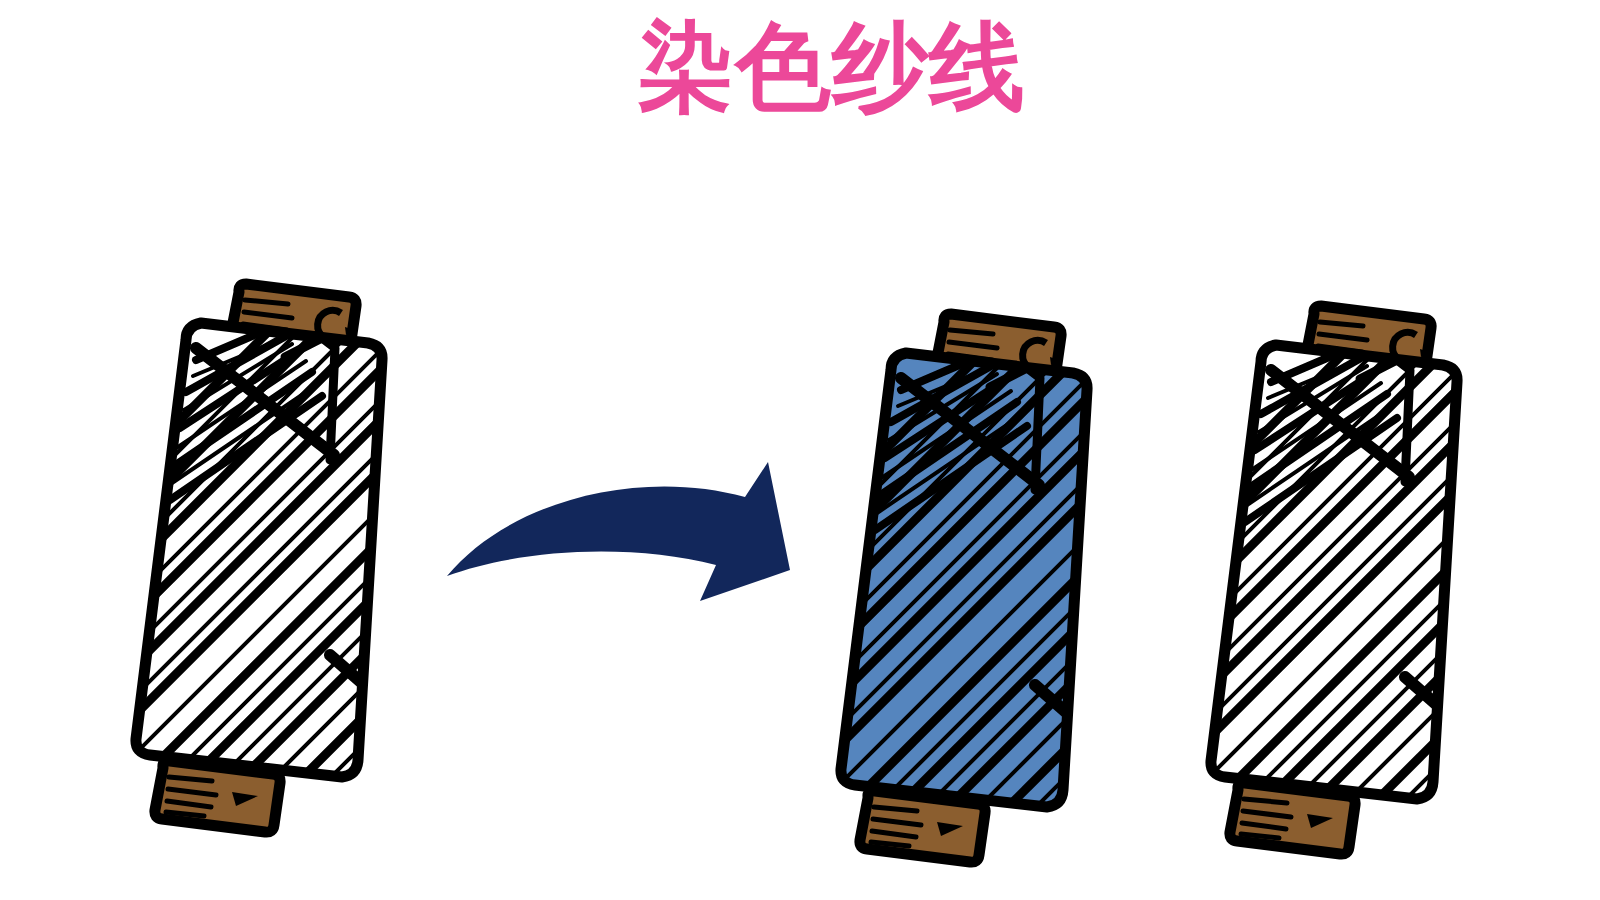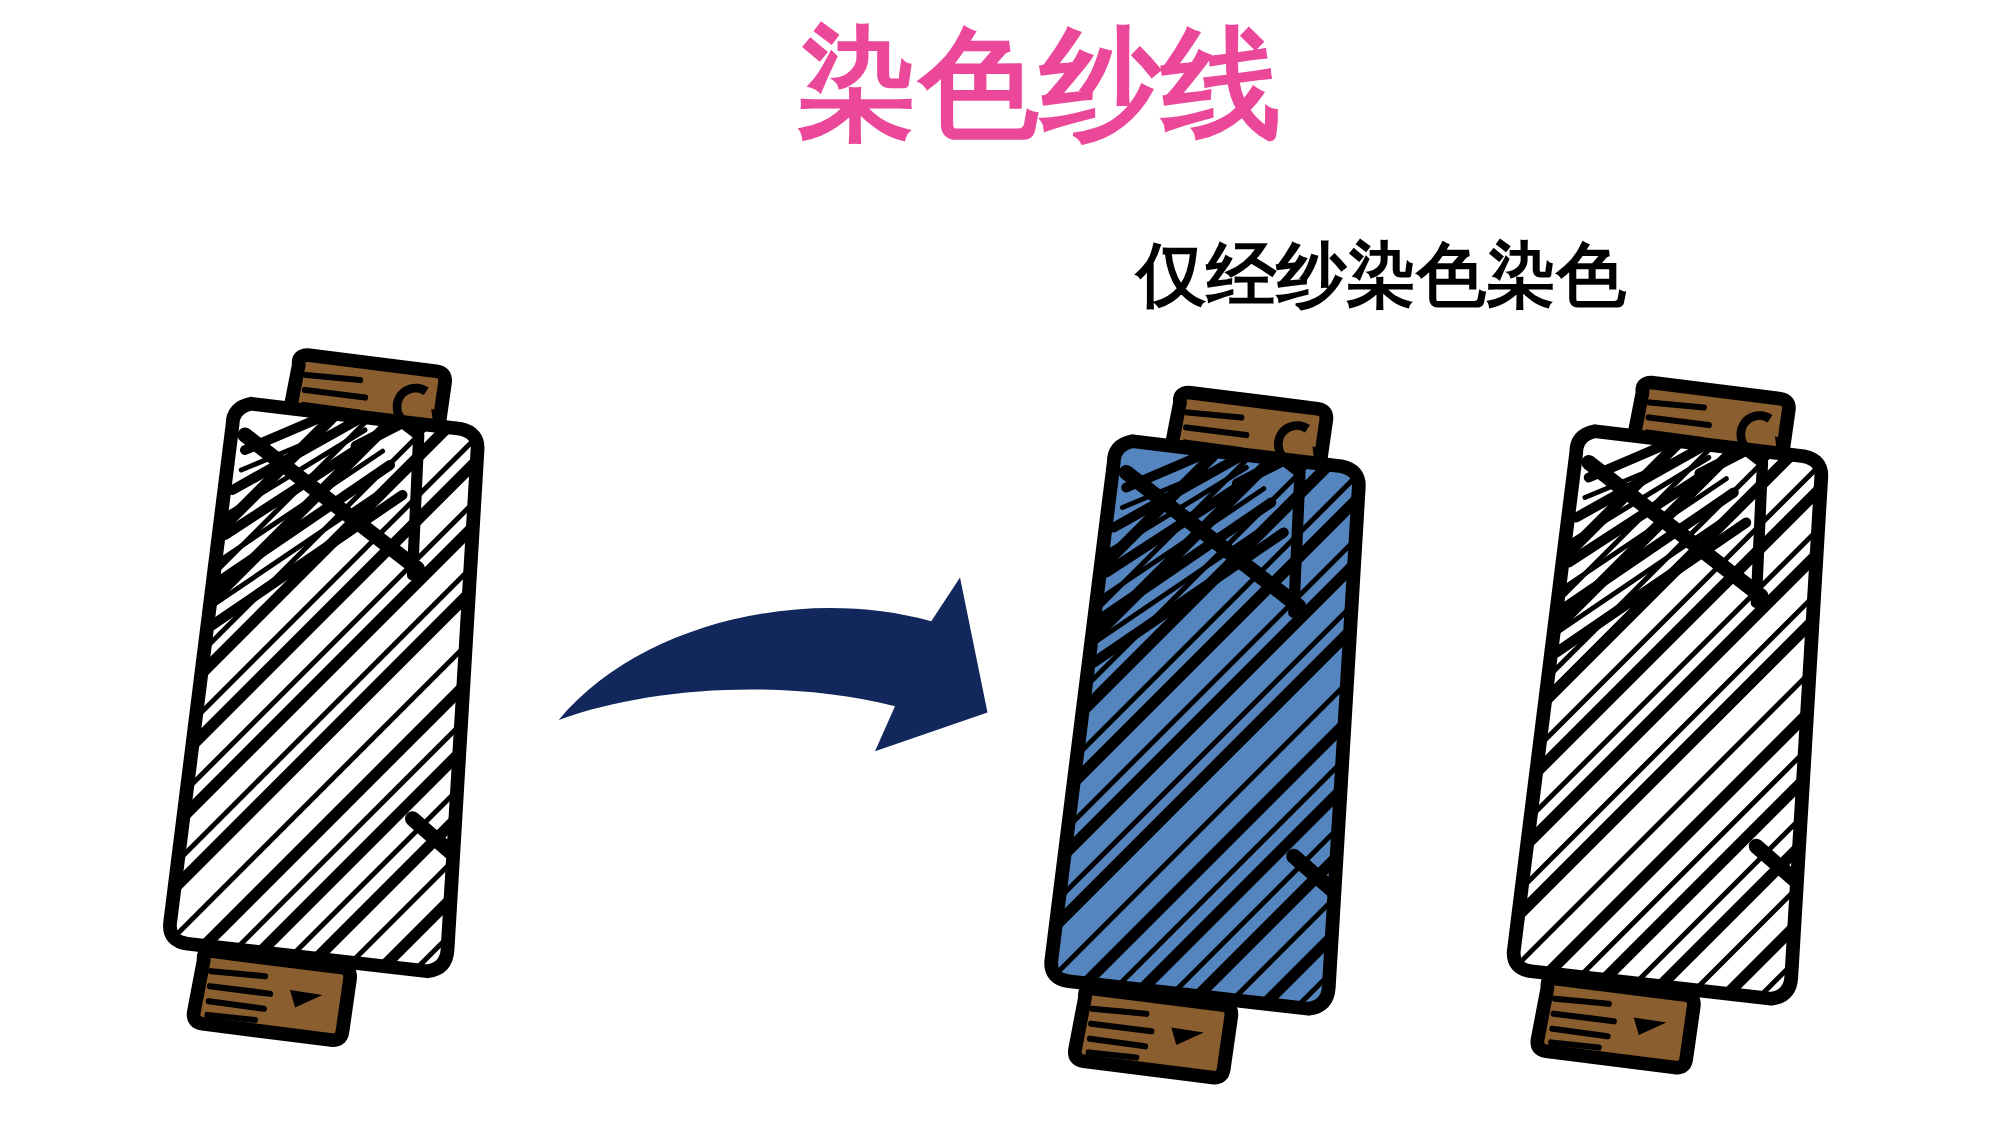--- a/index.html
+++ b/index.html
@@ -76,21 +76,20 @@
     overflow: visible;
   }
 </style>
 </head>
 <body>
 
 <div id="stage">
 
   <div class="title">染色纱线</div>
 
-  <div class="subtitle">仅经纱染色染色</div>
 
 
   <svg class="layer" viewBox="0 0 1600 900" xmlns="http://www.w3.org/2000/svg">
     <defs>
 
       <clipPath id="clipBody1">
         <path d="M186 340 Q186 326 201 323 L368 343 Q383 346 382 360 L358 760 Q357 775 342 777 L150 755 Q135 753 136 739 Z"></path>
       </clipPath>
       <clipPath id="clipBody2">
         <path d="M891 370 Q891 356 906 353 L1073 373 Q1088 376 1087 390 L1063 790 Q1062 805 1047 807 L855 785 Q840 783 841 769 Z"></path>

